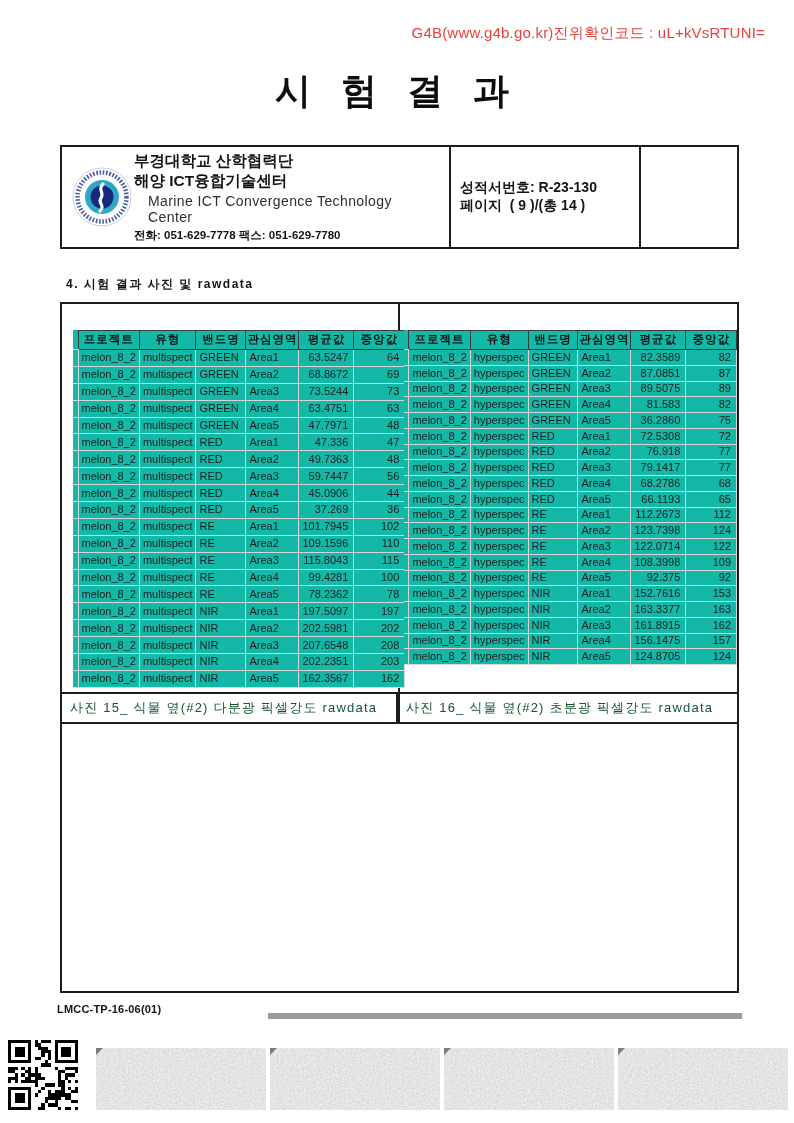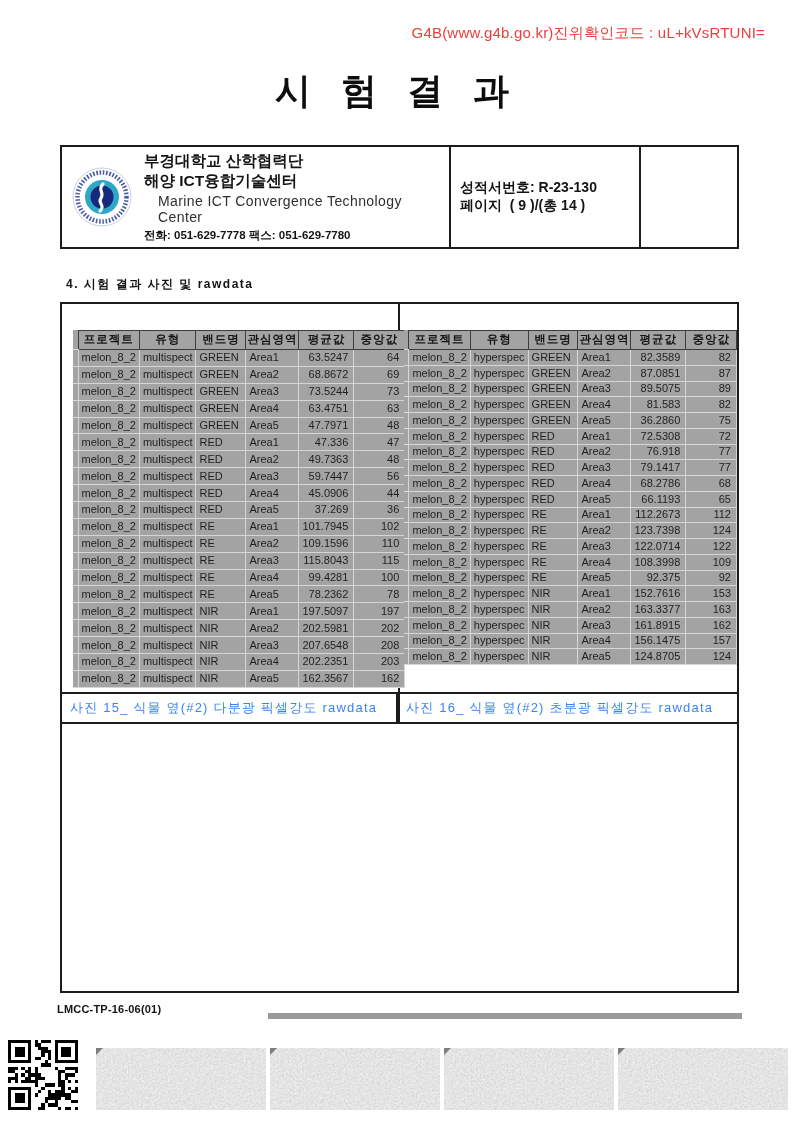--- a/index.html
+++ b/index.html
@@ -25,21 +25,21 @@
     letter-spacing:10px; color:#0d0d0d;
   }
 
   
   .header-box {
     position:absolute; left:60px; top:145px; width:679px; height:104px;
     border:2px solid #1c1c1c; display:flex;
   }
   .header-left {
     width:389px; border-right:2px solid #1c1c1c;
-    display:flex; align-items:center; gap:12px; padding:5px 6px 5px 10px;justify-content:space-between;
+    display:flex; align-items:center; gap:2px; padding:5px 6px 5px 10px;justify-content:space-between;
   }
   .header-mid {
     width:190px; border-right:2px solid #1c1c1c;
     display:flex; flex-direction:column; justify-content:center;
     padding-left:9px; font-weight:bold; font-size:14px;
   }
   .header-right { flex:1; }
   .org-lines { display:flex; flex-direction:column; gap:1px; }
   .org-kr { font-size:15.5px; font-weight:bold; line-height:1.25; }
   .org-en { font-size:14px; color:#2e2e2e; letter-spacing:0.4px; margin:1px 14px; }
@@ -62,29 +62,29 @@
     position:absolute; left:336px; top:0; width:2px; height:420px;
     background:#1c1c1c;
   }
   .caption-band {
     position:absolute; left:0; top:388px; width:675px; height:32px;
     border-top:2px solid #1c1c1c; border-bottom:2px solid #1c1c1c;
     display:flex;
   }
   .caption-cell {
     display:flex; align-items:center; padding-left:8px;
-    font-size:13px; letter-spacing:1.2px; color:#3b82f6; white-space:nowrap;
+    font-size:13px; letter-spacing:1.2px; color:#14532d; white-space:nowrap;
   }
   .caption-left { width:336px; border-right:2px solid #1c1c1c; }
   .caption-right { flex:1; }
 
   
   .tbl {
     position:absolute; border-collapse:collapse; table-layout:fixed;
-    font-size:11px; line-height:1; background:#a3a3a3;
+    font-size:11px; line-height:1; background:#14b8a6;
   }
   .tbl-left  { left:11px;  top:26px; }
   .tbl-right { left:342px; top:26px; }
   .tbl th {
     border:1px solid #3c3c3c; font-weight:bold; text-align:center;
     font-size:11.5px; height:19px; padding:1px 0; letter-spacing:1px;
     white-space:nowrap; overflow:hidden;
   }
   .tbl td {
     border:1px solid #d6d6d6; padding:1px 3px;

